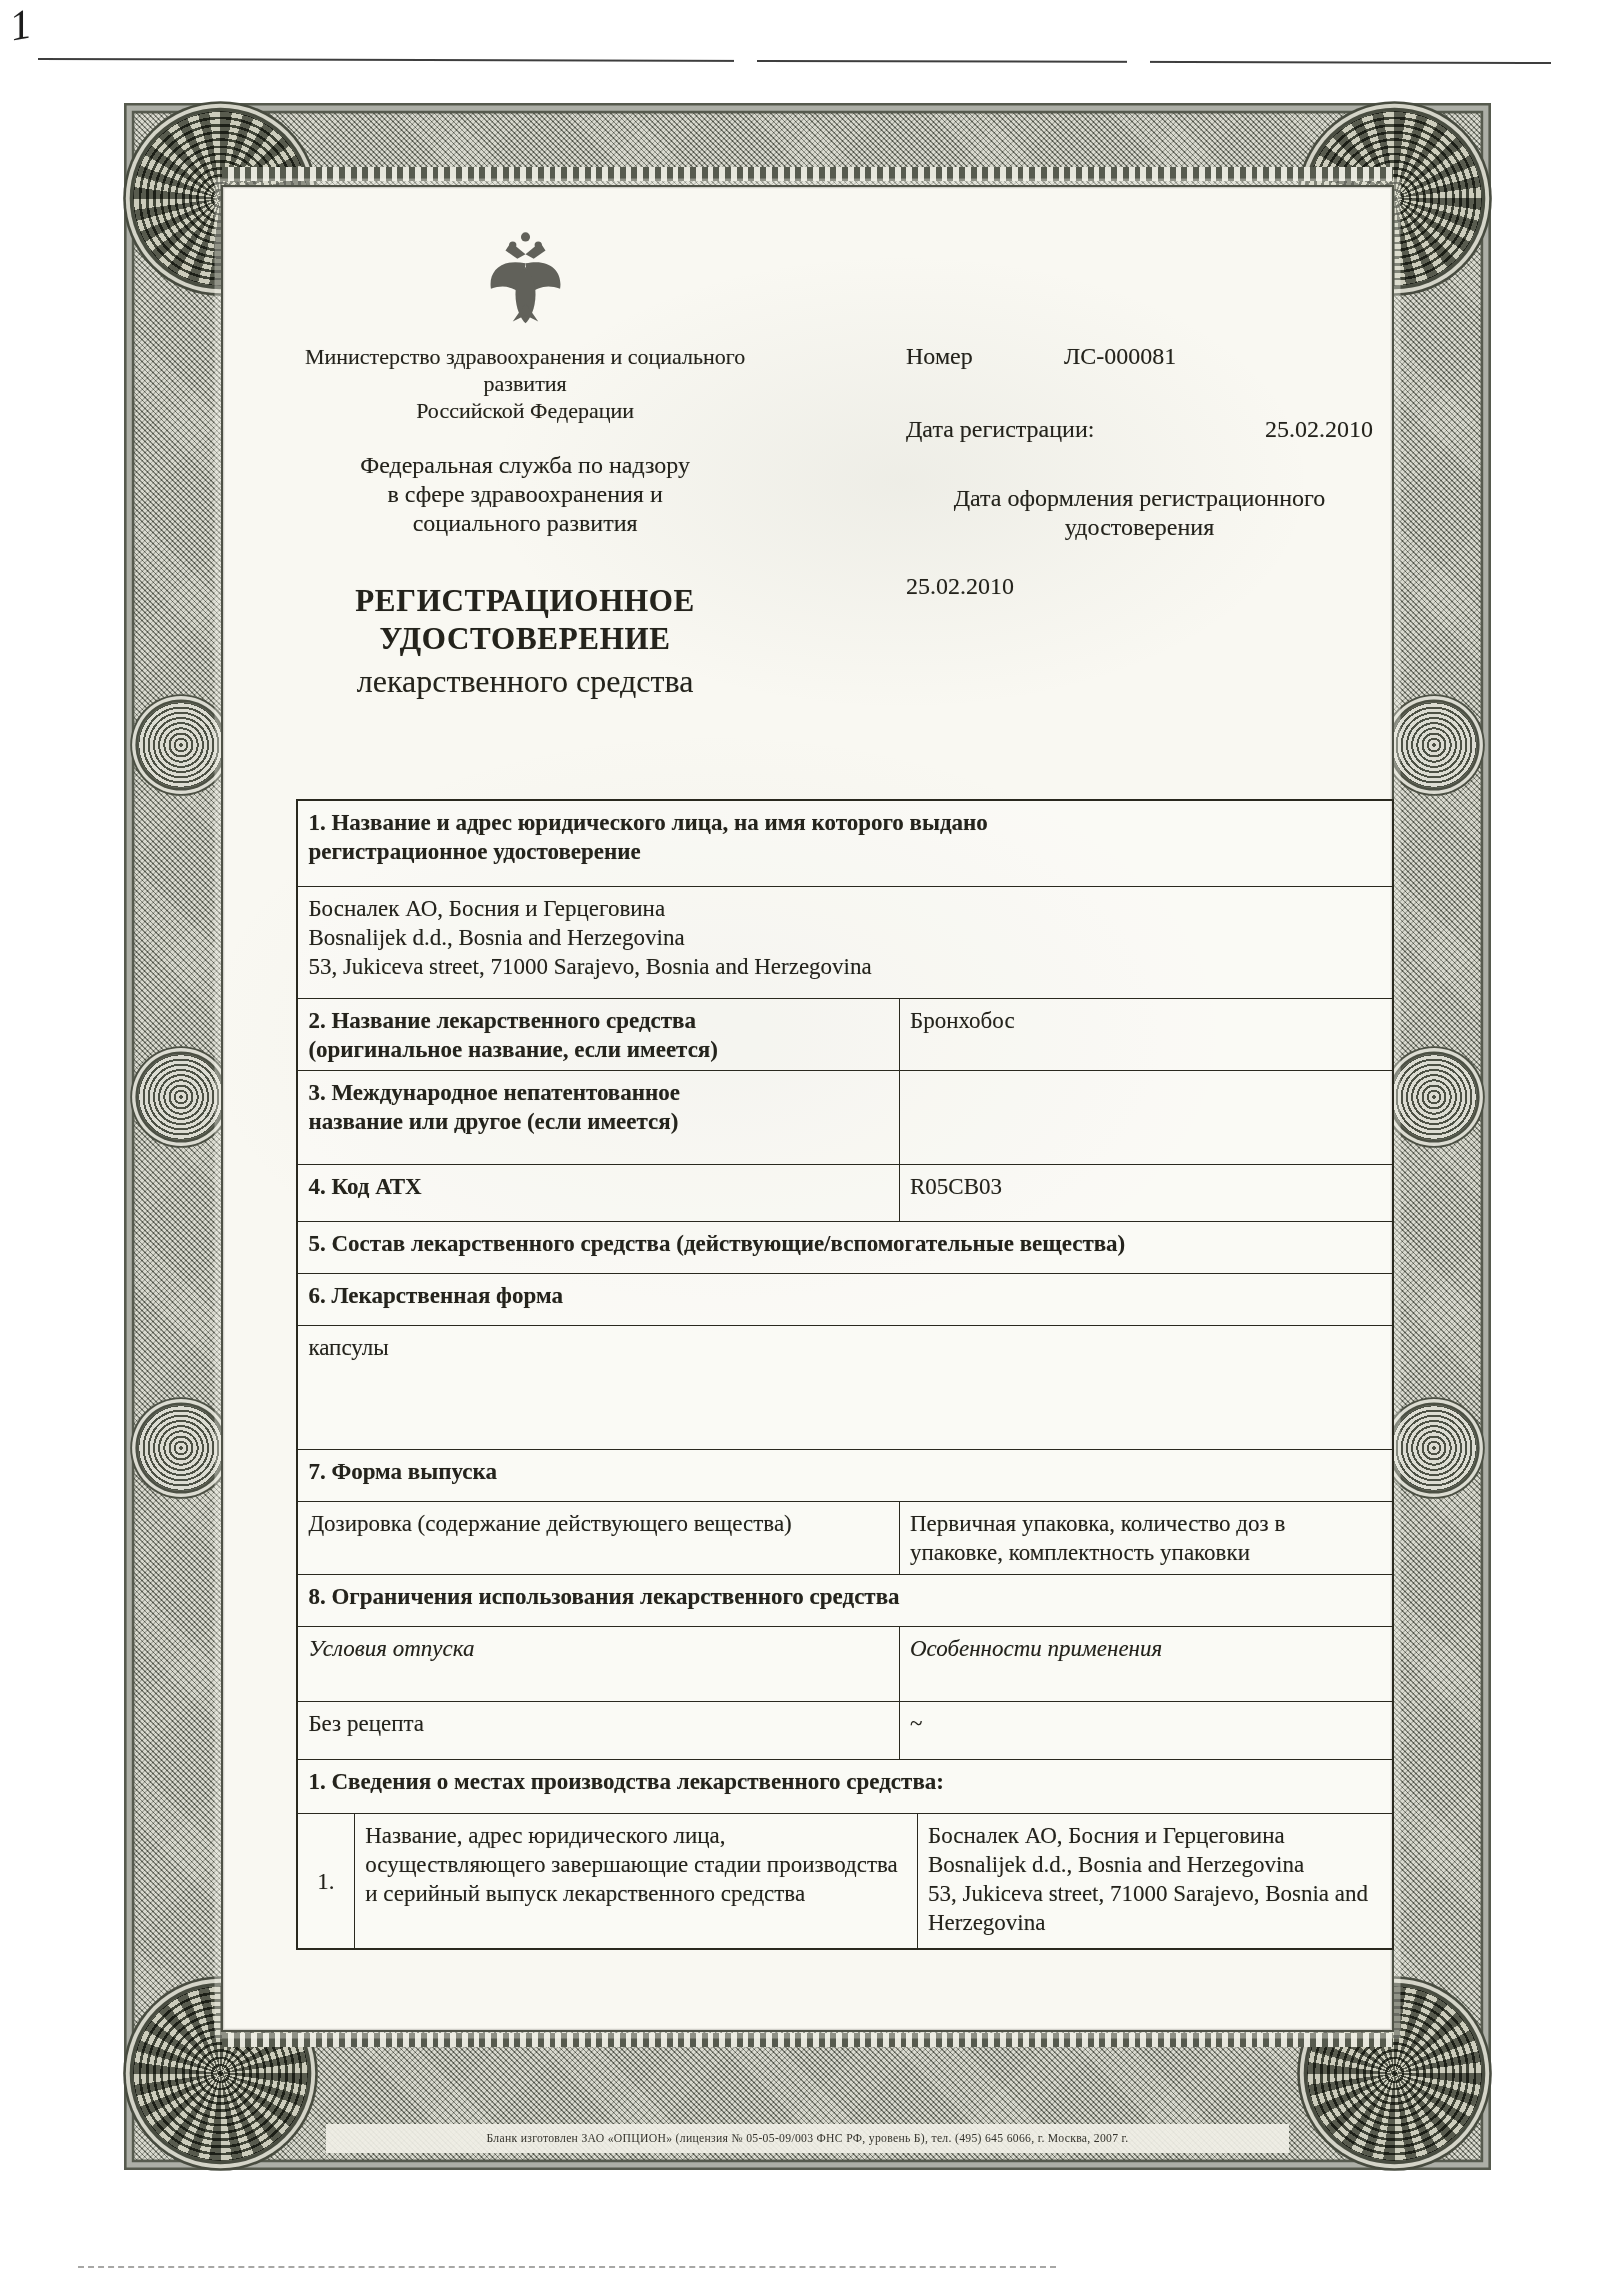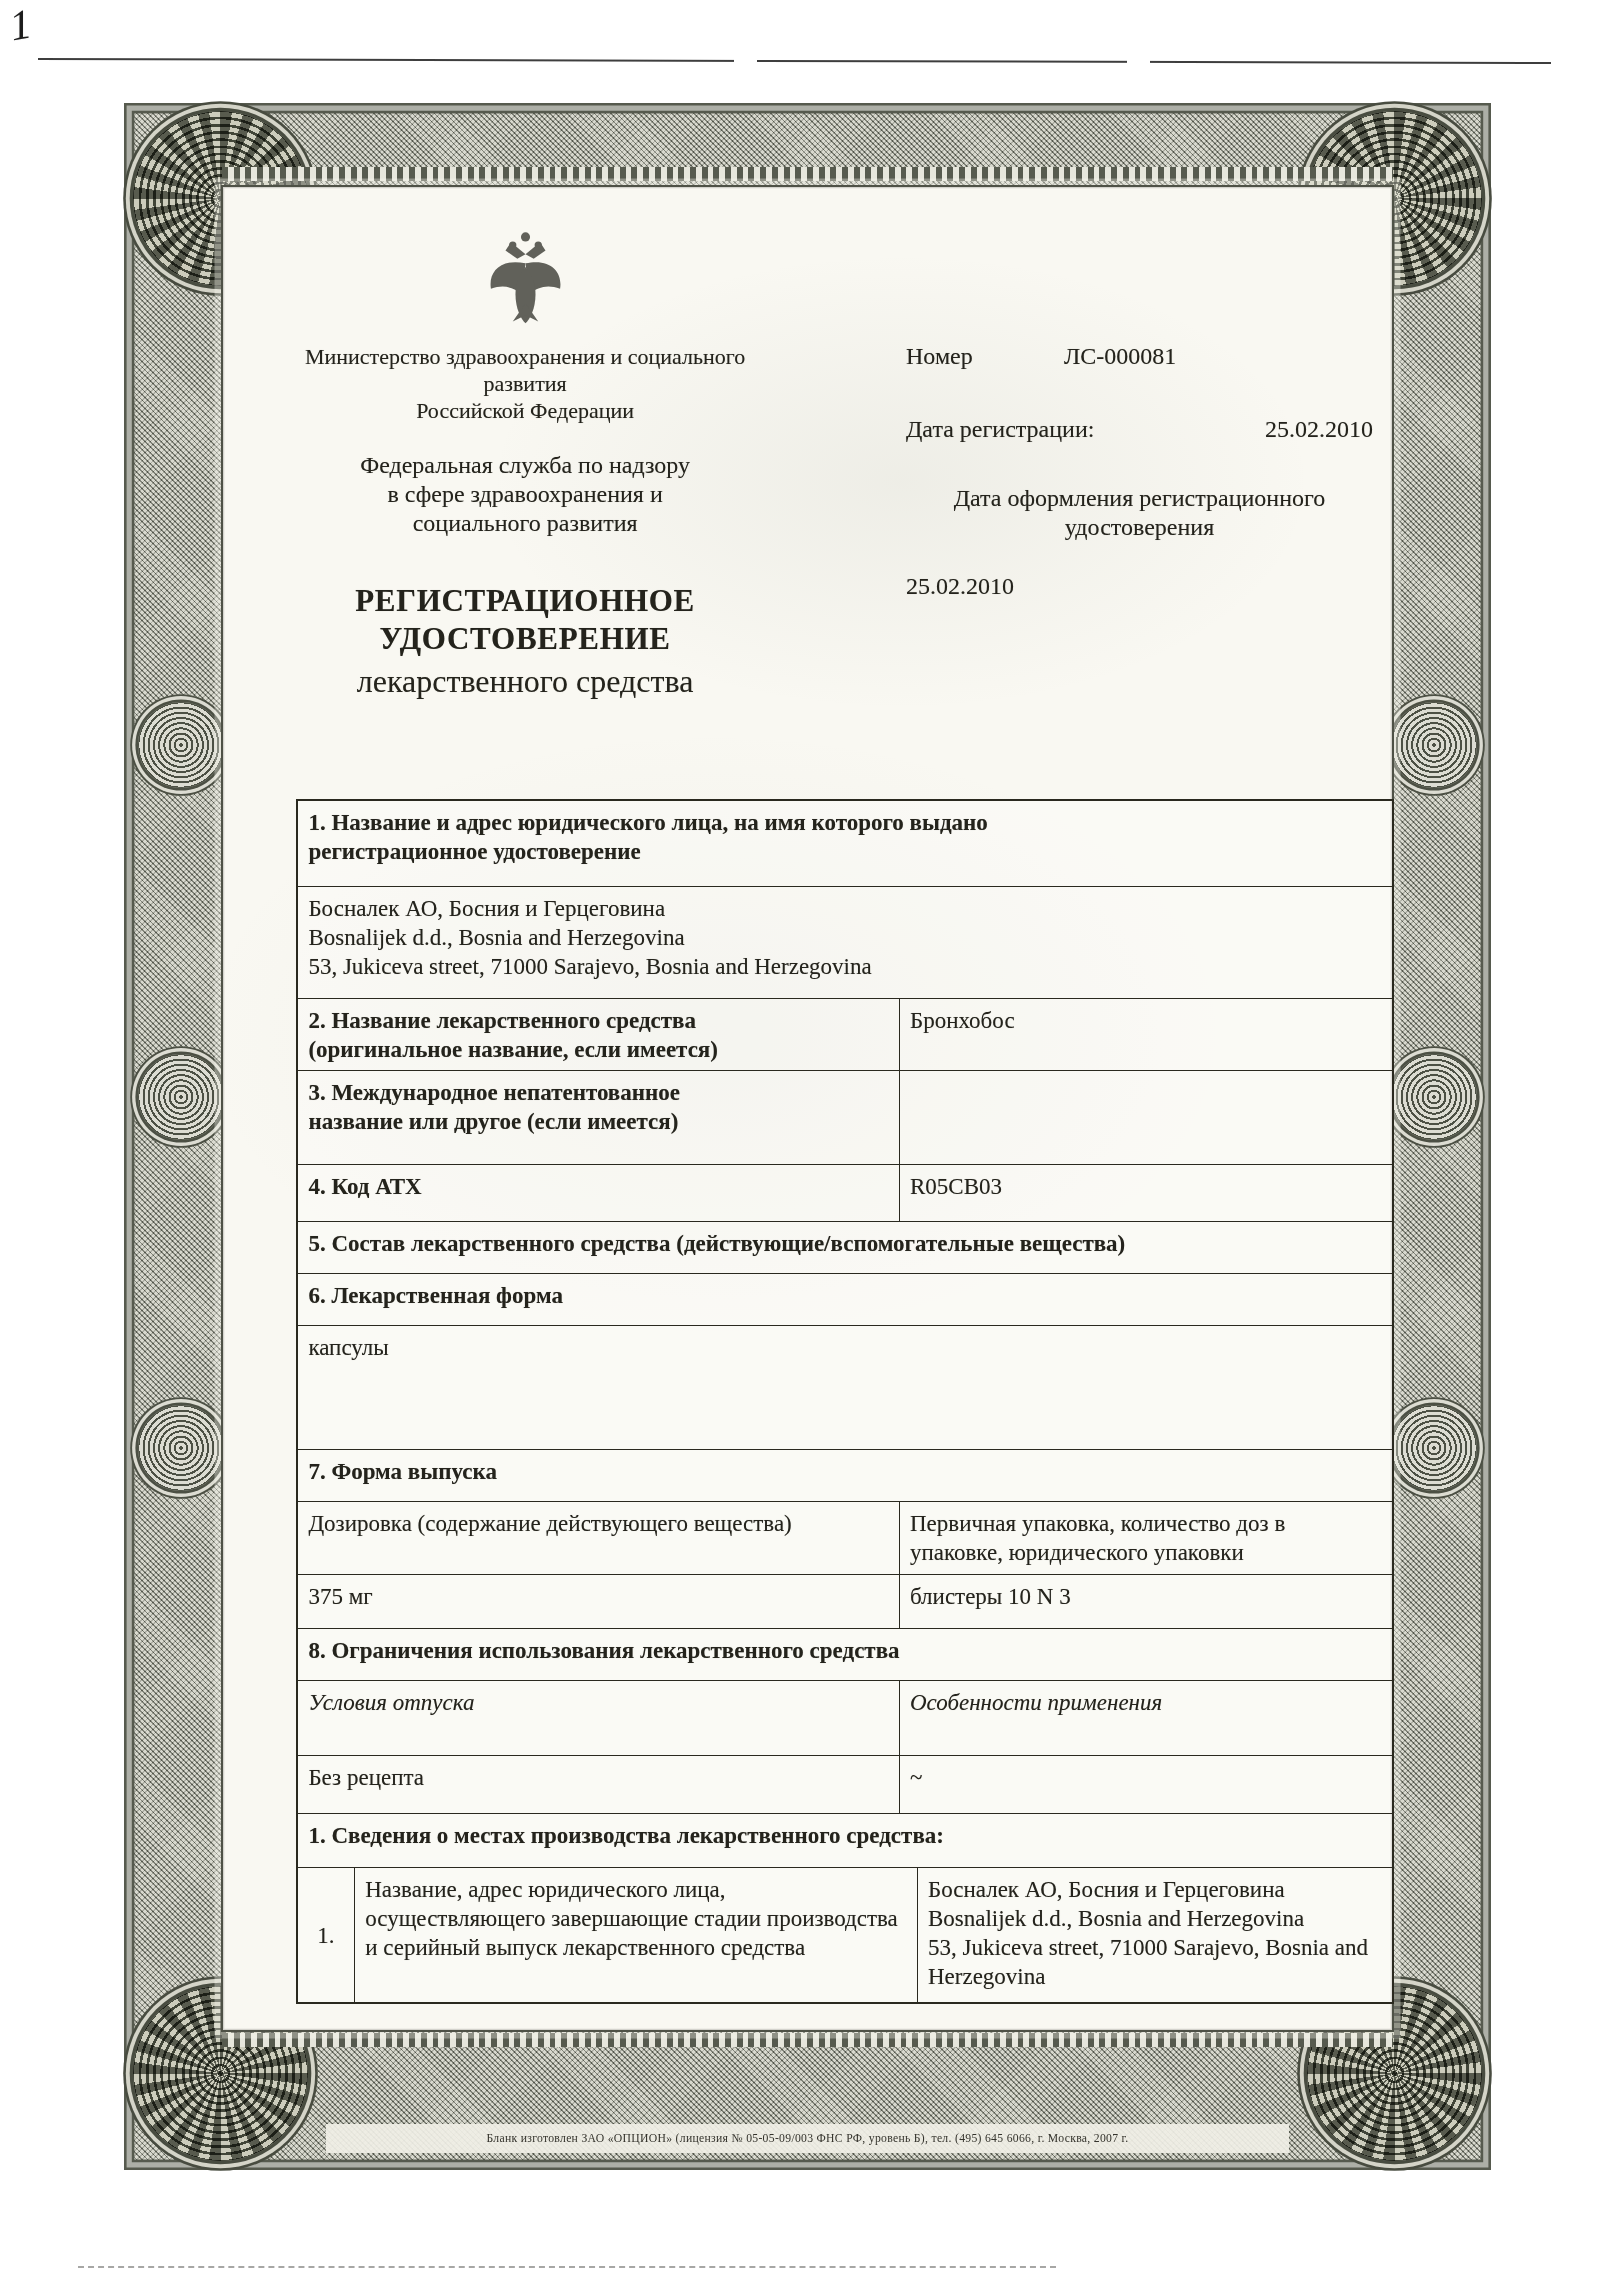--- a/index.html
+++ b/index.html
@@ -188,25 +188,21 @@
         </div>
 
         <div class="tr head txt r5h">5. Состав лекарственного средства (действующие/вспомогательные вещества)</div>
 
         <div class="tr head txt r6h">6. Лекарственная форма</div>
         <div class="tr txt r6b">капсулы</div>
 
         <div class="tr head txt r7h">7. Форма выпуска</div>
         <div class="tr cols r7s">
           <div class="c1 txt">Дозировка (содержание действующего вещества)</div>
-          <div class="c2 txt">Первичная упаковка, количество доз в упаковке, юридического упаковки</div>
-        </div>
-        <div class="tr cols r7v">
-          <div class="c1 txt">375 мг</div>
-          <div class="c2 txt">блистеры 10 N 3</div>
+          <div class="c2 txt">Первичная упаковка, количество доз в упаковке, комплектность упаковки</div>
         </div>
 
         <div class="tr head txt r8h">8. Ограничения использования лекарственного средства</div>
         <div class="tr cols r8s">
           <div class="c1 it txt">Условия отпуска</div>
           <div class="c2 it txt">Особенности применения</div>
         </div>
         <div class="tr cols r8v">
           <div class="c1 txt">Без рецепта</div>
           <div class="c2 txt">~</div>

